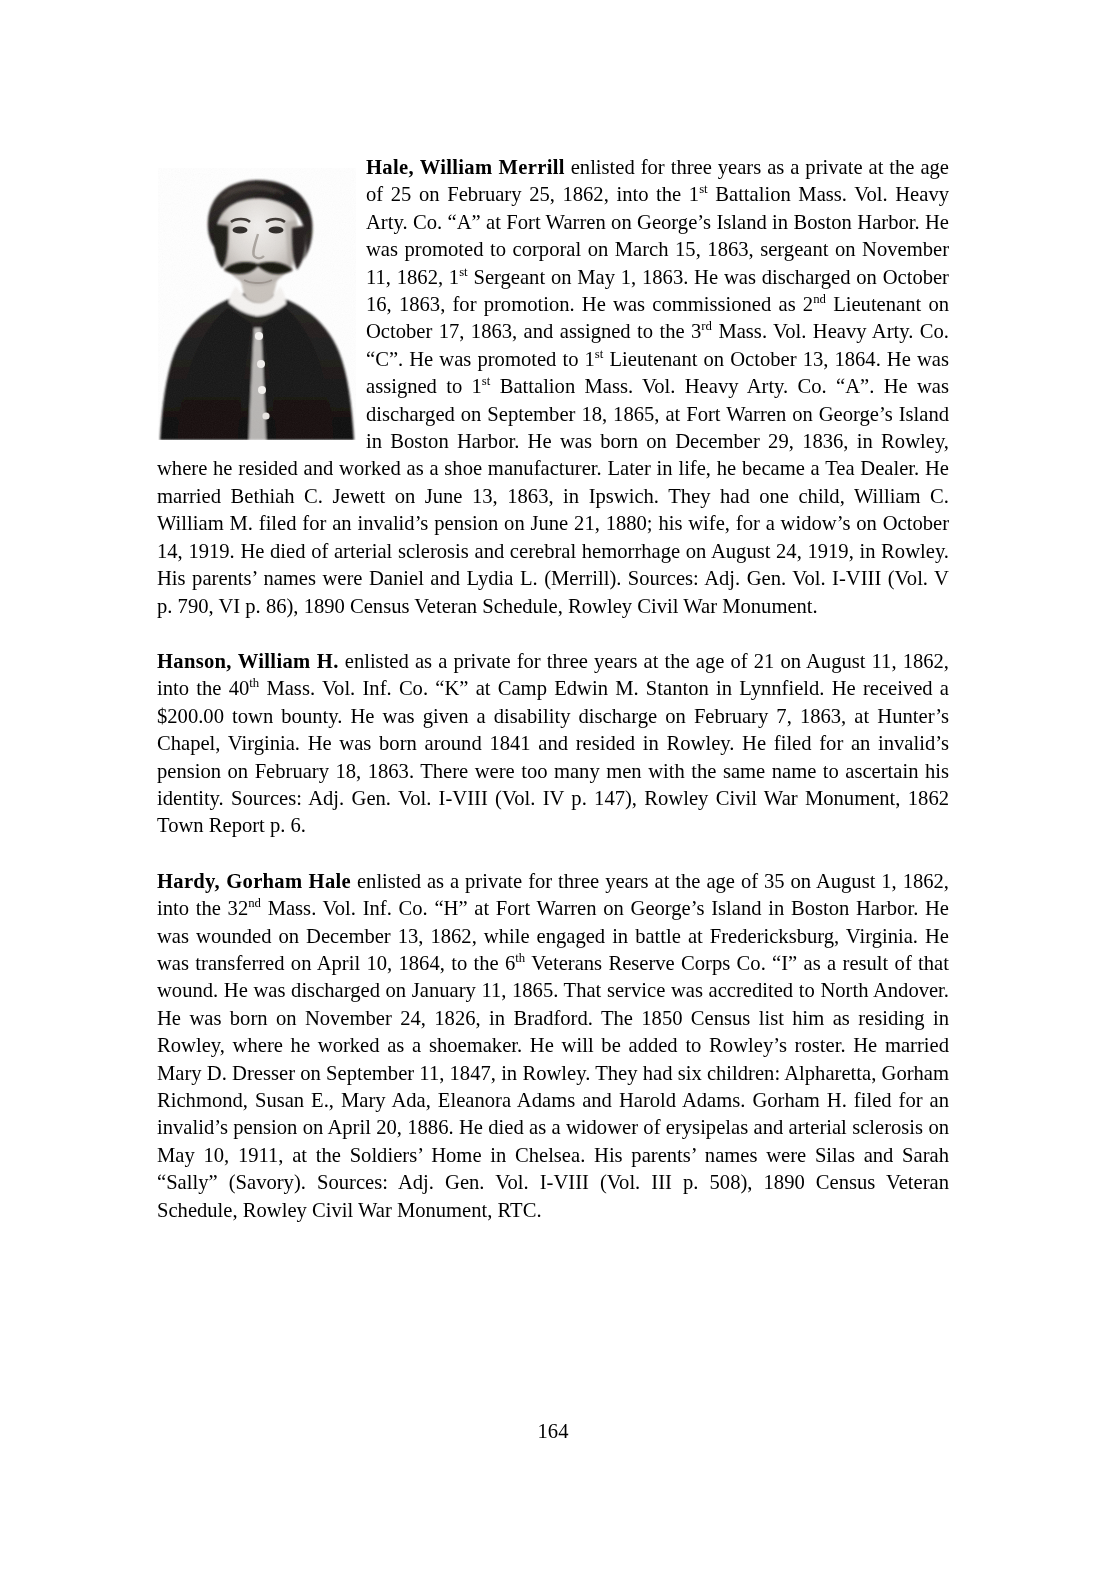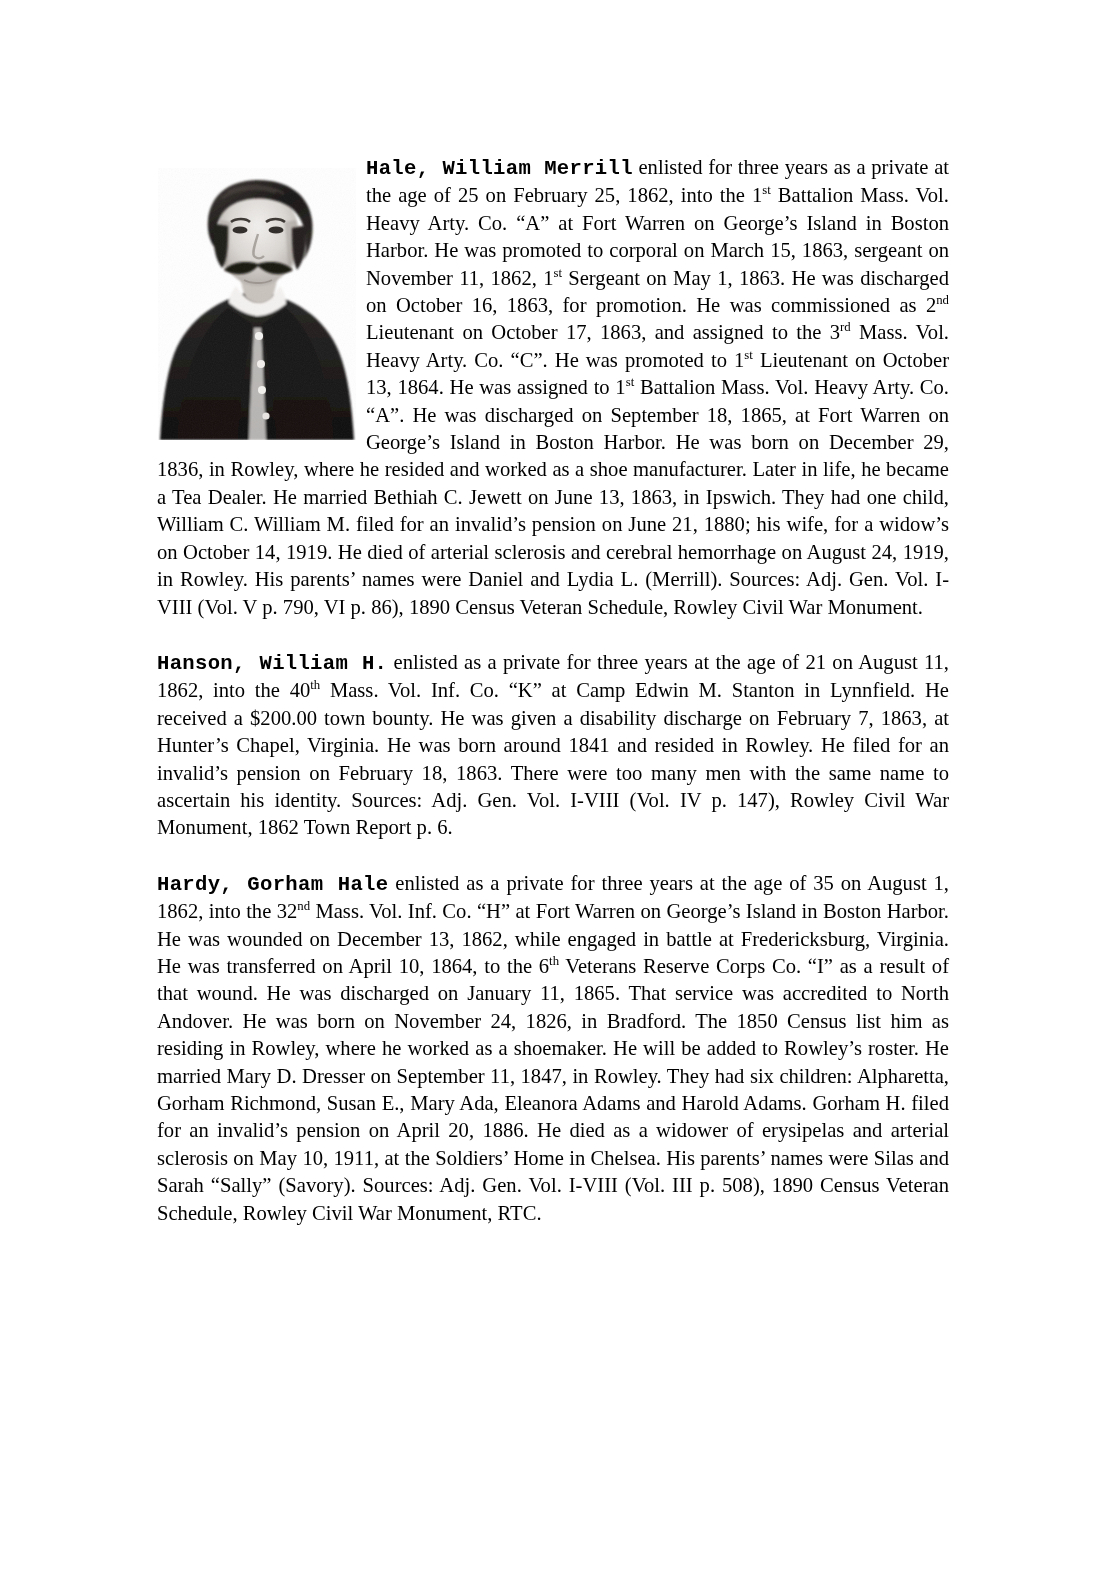--- a/index.html
+++ b/index.html
@@ -34,21 +34,20 @@
     text-justify: inter-word;
     margin: 0 0 28px 0;
     hyphens: none;
   }
   .entry:last-of-type {
     margin-bottom: 4px;
   }
   .entry-name {
     font-weight: bold;
     letter-spacing: 0.3px;
-    font-family: Liberation Mono, monospace;
   }
   sup {
     font-size: 0.62em;
     vertical-align: super;
     line-height: 0;
   }
   .portrait {
     float: left;
     width: 198px;
     height: 272px;
@@ -182,14 +181,15 @@
     <p class="entry">
       <span class="entry-name">Hanson, William H.</span><span> enlisted as a private for three years at the age of 21 on August 11, 1862, into the 40</span><sup>th</sup><span> Mass. Vol. Inf. Co. “K” at Camp Edwin M. Stanton in Lynnfield. He received a $200.00 town bounty. He was given a disability discharge on February 7, 1863, at Hunter’s Chapel, Virginia. He was born around 1841 and resided in Rowley. He filed for an invalid’s pension on February 18, 1863. There were too many men with the same name to ascertain his identity. Sources: Adj. Gen. Vol. I-VIII (Vol. IV p. 147), Rowley Civil War Monument, 1862 Town Report p. 6.</span>
     </p>
 
     <p class="entry">
       <span class="entry-name">Hardy, Gorham Hale</span><span> enlisted as a private for three years at the age of 35 on August 1, 1862, into the 32</span><sup>nd</sup><span> Mass. Vol. Inf. Co. “H” at Fort Warren on George’s Island in Boston Harbor. He was wounded on December 13, 1862, while engaged in battle at Fredericksburg, Virginia. He was transferred on April 10, 1864, to the 6</span><sup>th</sup><span> Veterans Reserve Corps Co. “I” as a result of that wound. He was discharged on January 11, 1865. That service was accredited to North Andover. He was born on November 24, 1826, in Bradford. The 1850 Census list him as residing in Rowley, where he worked as a shoemaker. He will be added to Rowley’s roster. He married Mary D. Dresser on September 11, 1847, in Rowley. They had six children: Alpharetta, Gorham Richmond, Susan E., Mary Ada, Eleanora Adams and Harold Adams. Gorham H. filed for an invalid’s pension on April 20, 1886. He died as a widower of erysipelas and arterial sclerosis on May 10, 1911, at the Soldiers’ Home in Chelsea. His parents’ names were Silas and Sarah “Sally” (Savory). Sources: Adj. Gen. Vol. I-VIII (Vol. III p. 508), 1890 Census Veteran Schedule, Rowley Civil War Monument, RTC.</span>
     </p>
 
   </div>
 
+  <div class="page-number">164</div>
 
 </div>
 
 </body></html>

